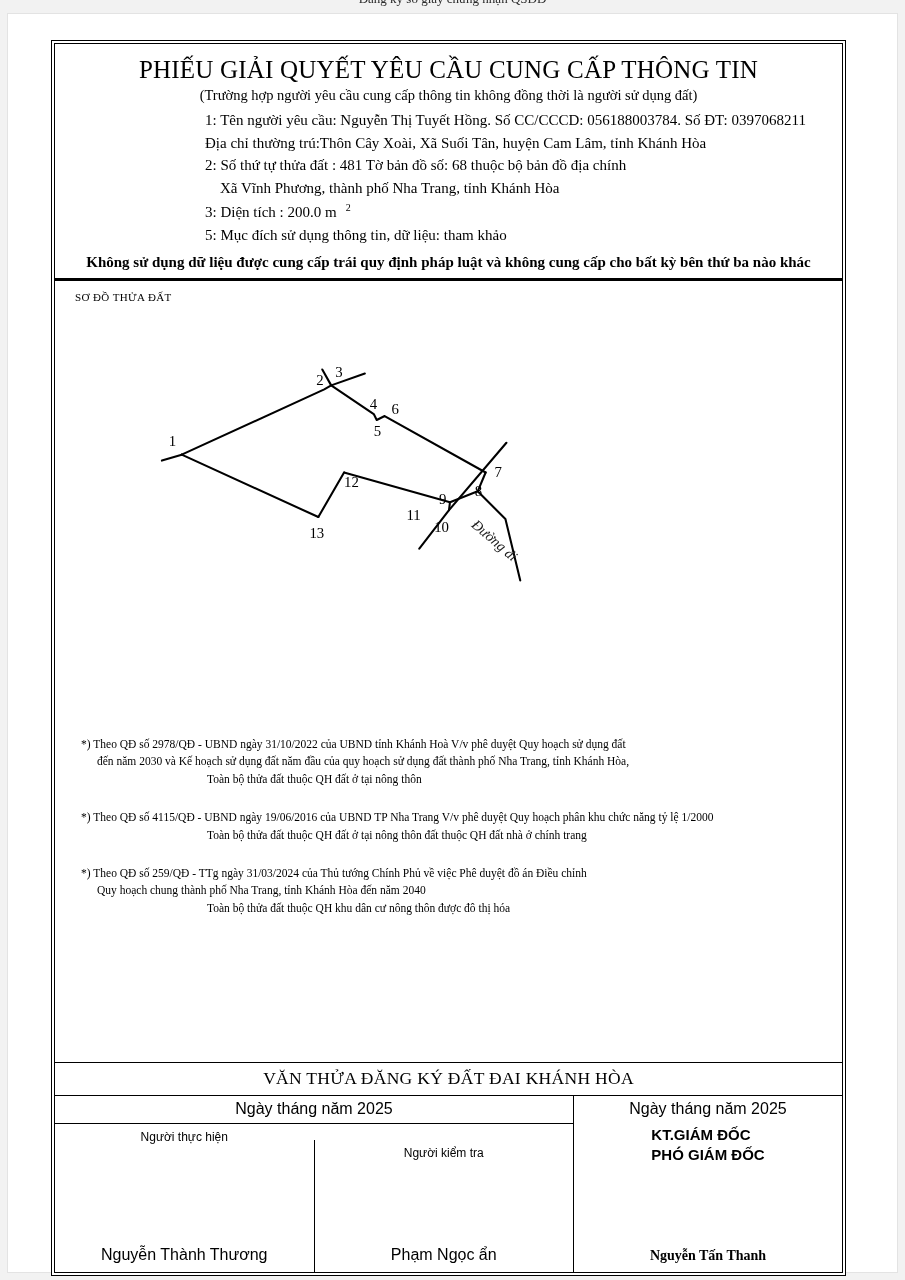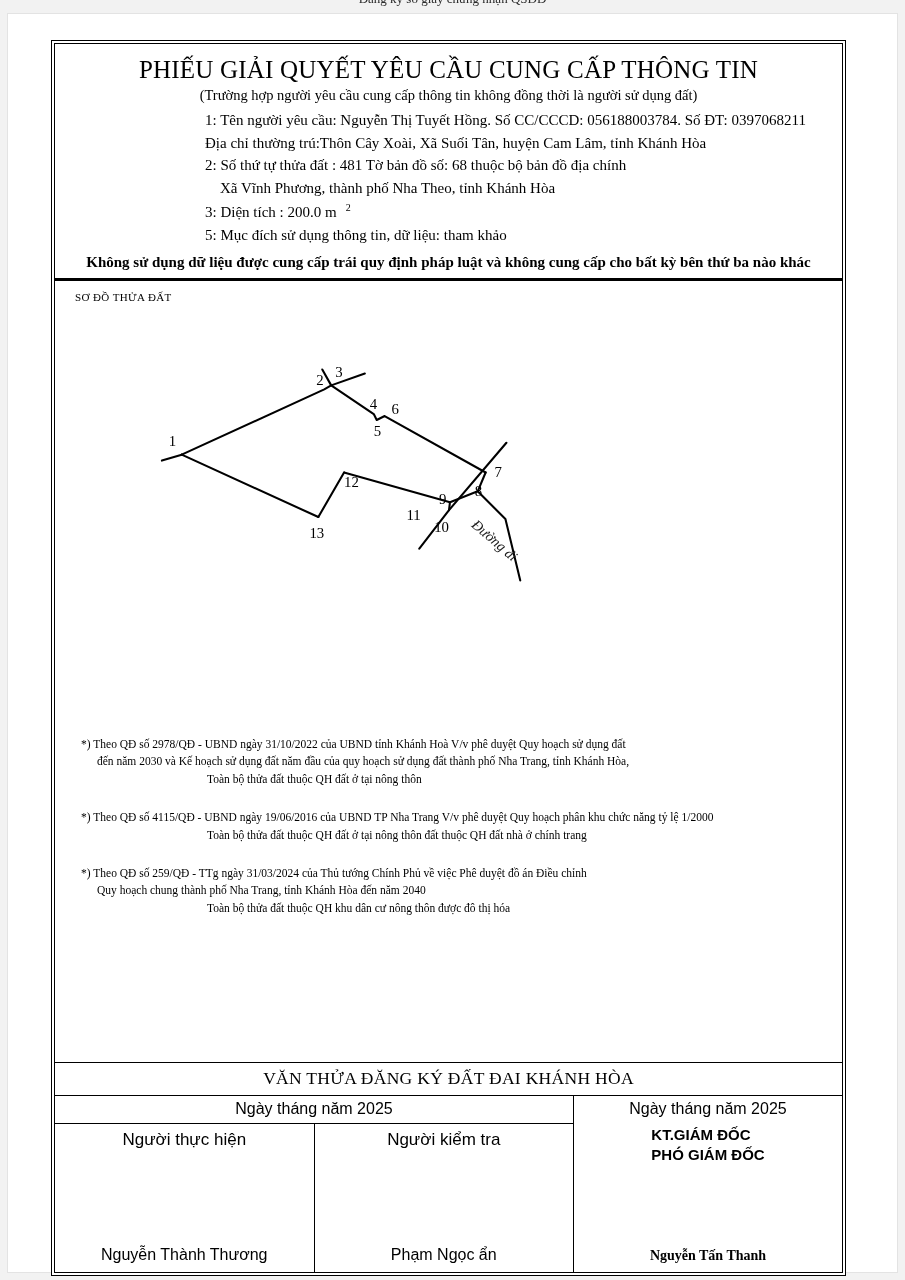--- a/index.html
+++ b/index.html
@@ -162,24 +162,24 @@
     display: flex;
   }
   .sign-col {
     flex: 1 1 0;
     display: flex;
     flex-direction: column;
     justify-content: space-between;
     align-items: center;
     padding: 6px 4px 8px 4px;
   }
-  .sign-col.divided { border-left: 1px solid #000; }
+  .sign-col.divided { border-left: 1px solid #000; margin-top: 16px; }
   .sign-role {
     font-family: "Liberation Sans", sans-serif;
-    font-size: 17px;
+    font-size: 12px;
   }
   .sign-name {
     font-family: "Liberation Sans", sans-serif;
     font-size: 16px;
   }
   .sign-right {
     flex: 1 1 auto;
     display: flex;
     flex-direction: column;
     align-items: center;
@@ -215,21 +215,21 @@
   <div id="form">
     <div id="form-inner">
 
       <div id="header-block">
         <div id="doc-title">PHIẾU GIẢI QUYẾT YÊU CẦU CUNG CẤP THÔNG TIN</div>
         <div id="doc-subtitle">(Trường hợp người yêu cầu cung cấp thông tin không đồng thời là người sử dụng đất)</div>
 
         <div class="field-line">1: Tên người yêu cầu: Nguyễn Thị Tuyết Hồng. Số CC/CCCD: 056188003784. Số ĐT: 0397068211</div>
         <div class="field-line">Địa chỉ thường trú:Thôn Cây Xoài, Xã Suối Tân, huyện Cam Lâm, tỉnh Khánh Hòa</div>
         <div class="field-line">2: Số thứ tự thửa đất :  481    Tờ bản đồ số:  68     thuộc bộ bản đồ địa chính</div>
-        <div class="field-line indent-more">Xã Vĩnh Phương, thành phố Nha Theo, tỉnh Khánh Hòa</div>
+        <div class="field-line indent-more">Xã Vĩnh Phương, thành phố Nha Trang, tỉnh Khánh Hòa</div>
         <div class="field-line">
           <span>3: Diện tích :  200.0 m</span><span class="sup">2</span>
         </div>
         <div class="field-line">5: Mục đích sử dụng thông tin, dữ liệu: tham khảo</div>
 
         <div id="notice-line">Không sử dụng dữ liệu được cung cấp trái quy định pháp luật và không cung cấp cho bất kỳ bên thứ ba nào khác</div>
       </div>
 
       <div id="diagram-block">
         <div id="diagram-heading">SƠ ĐỒ THỬA ĐẤT</div>

